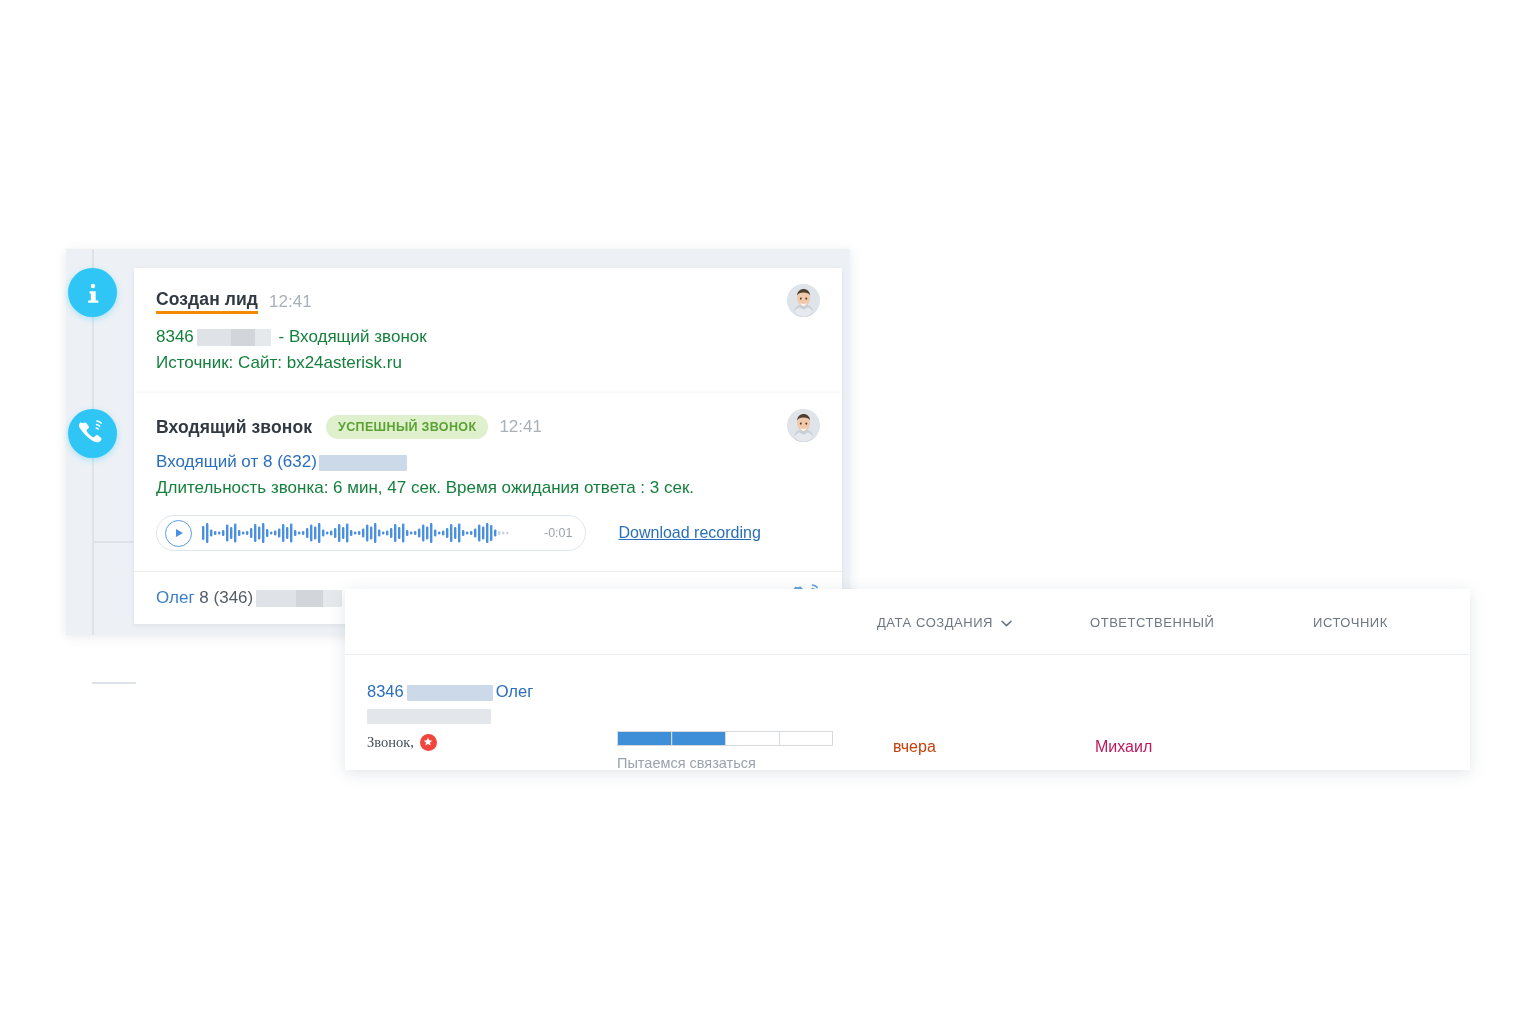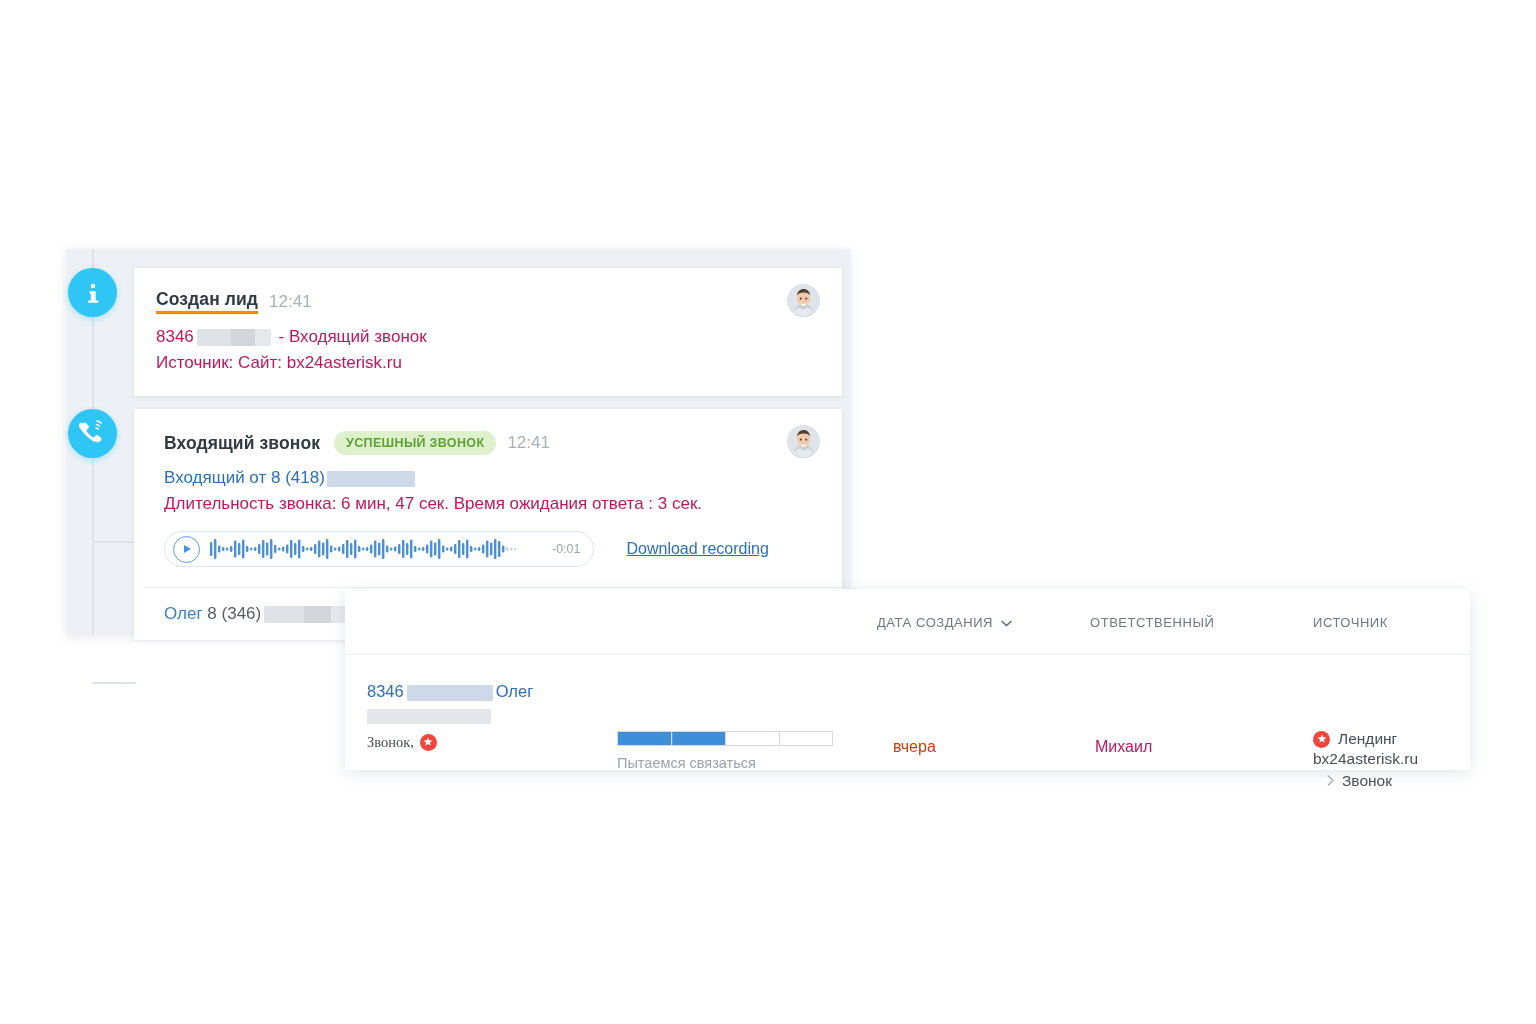--- a/index.html
+++ b/index.html
@@ -121,21 +121,21 @@
     width: 33px;
     height: 33px;
     border-radius: 50%;
     background: #dfe4ea;
     overflow: hidden;
   }
 
   .card-body { padding: 10px 22px 20px 22px; }
   .body-line {
     font-size: 17px;
-    color: #be185d;
+    color: #15803d;
     line-height: 1.53;
     white-space: nowrap;
   }
   .body-line.link { color: #2a6fbb; }
 
   
   .player-row {
     display: flex;
     align-items: center;
     margin-top: 14px;
@@ -322,42 +322,42 @@
 
   <div class="tl-icon" style="top:160px;">
     <svg width="27" height="27" viewBox="0 0 27 27" aria-hidden="true">
       <path d="M6.2 4.8c1.3-1.3 2.6-1.1 3.5.1l2.3 3c.7.9.5 1.9-.3 2.6l-1.5 1.3c-.4.4-.5.8-.3 1.3.5 1.3 1.6 2.8 2.9 4.1 1.3 1.3 2.8 2.4 4.1 2.9.5.2.9.1 1.3-.3l1.3-1.5c.7-.8 1.7-1 2.6-.3l3 2.3c1.2.9 1.4 2.2.1 3.5-2.3 2.3-5.2 1.9-8.3.3-3-1.6-6-4.2-8.3-6.5s-4.9-5.3-6.5-8.3C1.1 9.2.7 6.3 3 4.1z" fill="#ffffff" transform="translate(-1.5,-1.2) scale(0.92)"></path>
       <path d="M17.6 4.5c1.1.2 2.2.8 3 1.6" stroke="#ffffff" stroke-width="1.6" fill="none" stroke-linecap="round"></path>
       <path d="M17.2 8.0c.7.15 1.4.5 1.9 1.05" stroke="#ffffff" stroke-width="1.6" fill="none" stroke-linecap="round"></path>
       <path d="M17.9 1.0c1.6.25 3.2 1.05 4.4 2.25" stroke="#ffffff" stroke-width="1.6" fill="none" stroke-linecap="round"></path>
     </svg>
   </div>
 
-  <div class="tl-card" style="top:160px;padding-left:8px;">
+  <div class="tl-card" style="top:144px;">
     <div class="card-head">
       <span class="card-title">Входящий звонок</span>
       <span class="badge-success">УСПЕШНЫЙ ЗВОНОК</span>
       <span class="card-time">12:41</span>
       <div class="avatar">
         <svg width="33" height="33" viewBox="0 0 33 33" aria-hidden="true">
           <circle cx="16.5" cy="16.5" r="16.5" fill="#dfe4ea"></circle>
           <ellipse cx="16.6" cy="27.5" rx="9.2" ry="7.6" fill="#c9cfd6"></ellipse>
           <ellipse cx="16.6" cy="14.6" rx="6.5" ry="7.6" fill="#f0c9ab"></ellipse>
           <path d="M10 11.5c.4-4.2 3-6.6 6.6-6.6s6.2 2.4 6.6 6.6c-1.1-2.1-3.3-3.1-6.6-3.1s-5.5 1-6.6 3.1z" fill="#51402f"></path>
           <ellipse cx="13.8" cy="14.6" rx=".95" ry="1.15" fill="#4a3a2c"></ellipse>
           <ellipse cx="19.3" cy="14.6" rx=".95" ry="1.15" fill="#4a3a2c"></ellipse>
           <path d="M13.4 19.1c1.9 1.4 4.3 1.4 6.2 0-.7 2-2 2.9-3.1 2.9s-2.4-.9-3.1-2.9z" fill="#ffffff"></path>
           <path d="M12.6 23.5l4 2.2 4-2.2c2.9.9 4.7 2.6 5.3 4.8-2.3 2.7-5.6 4.4-9.3 4.4s-7-1.7-9.3-4.4c.6-2.2 2.4-3.9 5.3-4.8z" fill="#e6eaef"></path>
         </svg>
       </div>
     </div>
 
     <div class="card-body">
       <div class="body-line link">
-        <span>Входящий от 8 (418)</span><span class="redact redact-blue" style="width:88px;height:16px;margin-left:2px;"></span>
+        <span>Входящий от 8 (632)</span><span class="redact redact-blue" style="width:88px;height:16px;margin-left:2px;"></span>
       </div>
       <div class="body-line">Длительность звонка: 6 мин, 47 сек. Время ожидания ответа : 3 сек.</div>
 
       <div class="player-row">
         <div class="player">
           <div class="play-btn">
             <div class="play-tri"></div>
           </div>
           <svg class="wave" width="333" height="22" viewBox="0 0 333 22">
             <g fill="#4a8fe0">
@@ -510,33 +510,14 @@
         <div class="pseg"></div>
         <div class="pseg"></div>
       </div>
       <div class="progress-label">Пытаемся связаться</div>
     </div>
 
     <div class="cell cell-text" style="left:532px; top:83px;">вчера</div>
 
     <div class="cell cell-link" style="left:750px; top:83px;">Михаил</div>
 
-    <div class="cell" style="left:968px; top:75px;">
-      <div class="src-line1">
-        <span class="src-star">
-          <svg width="10" height="10" viewBox="0 0 10 10" aria-hidden="true">
-            <path d="M5 .6l1.25 2.7 2.95.33-2.2 2 .62 2.9L5 7.05 2.38 8.53 3 5.63.8 3.63l2.95-.33z" fill="#ffffff"></path>
-          </svg>
-        </span>
-        <span>Лендинг</span>
-      </div>
-      <div class="src-line2">bx24asterisk.ru</div>
-      <div class="src-line3">
-        <span class="src-chev">
-          <svg width="8" height="11" viewBox="0 0 8 11" aria-hidden="true">
-            <path d="M1.4 1L6 5.5 1.4 10" stroke="#aab2ba" stroke-width="1.5" fill="none" stroke-linecap="round" stroke-linejoin="round"></path>
-          </svg>
-        </span>
-        <span>Звонок</span>
-      </div>
-    </div>
   </div>
 </div>
 
 </body></html>

